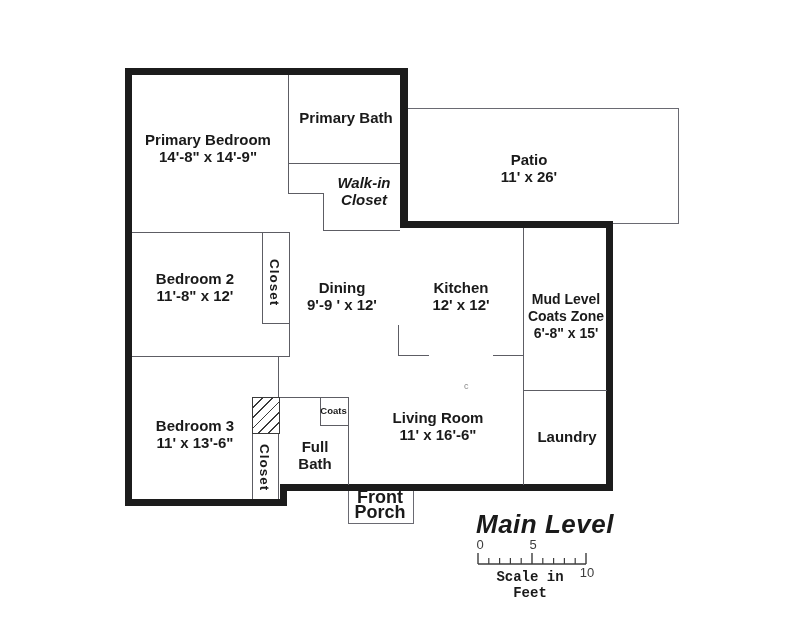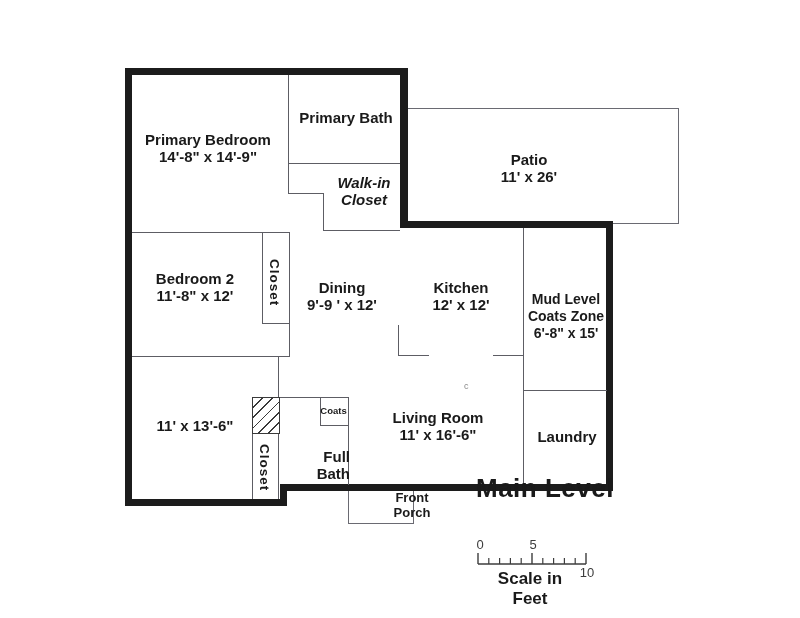--- a/index.html
+++ b/index.html
@@ -35,39 +35,40 @@
     font-size:13.5px;
     letter-spacing:1px;
     text-align:center;
   }
   .hatch{
     position:absolute;
     border:1px solid #3a3a3a;
     background:repeating-linear-gradient(135deg,#ffffff 0 6px,#3a3a3a 6px 7.3px);
   }
   .small-lbl{font-size:9.5px;line-height:10px;}
-  .porch-lbl{font-size:13px;line-height:15px;margin-left:32px;}
+  .porch-lbl{font-size:18px;line-height:15px;}
   .title{
     position:absolute;
     font-weight:bold;
     font-size:26px;
     letter-spacing:0.5px;
   }
   .scale-num{
     position:absolute;
     font-size:13px;
     color:#3d3d3d;
     text-align:center;
     font-weight:normal;
   }
   .scale-caption{
     position:absolute;
     font-weight:bold;
-    font-size:17px;
-    text-align:center;
+    font-size:14px;
+    text-align:center;
+    font-family:Liberation Mono, monospace;
   }
   .artifact{
     position:absolute;
     font-size:9px;
     color:#8a8a8a;
     font-weight:normal;
   }
 </style>
 </head>
 <body>
@@ -146,26 +147,27 @@
     <div class="dims">12' x 12'</div>
   </div>
 
   <div class="lbl" style="left:522px;top:291px;width:88px;font-size:14px;line-height:17px;">
     <div>Mud Level</div>
     <div>Coats Zone</div>
     <div class="dims">6'-8" x 15'</div>
   </div>
 
   <div class="lbl" style="left:110px;top:417px;width:170px;">
+    <div>Bedroom 3</div>
     <div class="dims">11' x 13'-6"</div>
   </div>
 
   <div class="vtext" style="left:257px;top:437px;height:62px;">Closet</div>
 
-  <div class="lbl" style="left:280px;top:448px;width:70px;text-align:right;">
+  <div class="lbl" style="left:280px;top:438px;width:70px;">
     <div>Full</div>
     <div>Bath</div>
   </div>
 
   <div class="lbl small-lbl" style="left:318px;top:406px;width:31px;">
     <div>Coats</div>
   </div>
 
   <div class="lbl" style="left:360px;top:409px;width:156px;">
     <div>Living Room</div>
@@ -176,21 +178,21 @@
     <div>Laundry</div>
   </div>
 
   <div class="lbl porch-lbl" style="left:348px;top:490px;width:64px;">
     <div>Front</div>
     <div>Porch</div>
   </div>
 
   <div class="artifact" style="left:464px;top:381px;">c</div>
 
-  <div class="title" style="left:476px;top:473px;">Main Level</div>
+  <div class="title" style="left:476px;top:509px;font-style:italic;">Main Level</div>
 
   <div class="scale-num" style="left:473px;top:537px;width:14px;">0</div>
   <div class="scale-num" style="left:526px;top:537px;width:14px;">5</div>
   <div class="scale-num" style="left:577px;top:537px;width:20px;margin-top:28px;">10</div>
 
   <svg style="position:absolute;left:477px;top:551px;" width="112" height="14" viewBox="0 0 112 14">
 
     <line x1="1" y1="13" x2="109" y2="13" stroke="#3d3d3d" stroke-width="1.4"></line>
 
     <line x1="1" y1="2" x2="1" y2="13" stroke="#3d3d3d" stroke-width="1.4"></line>

